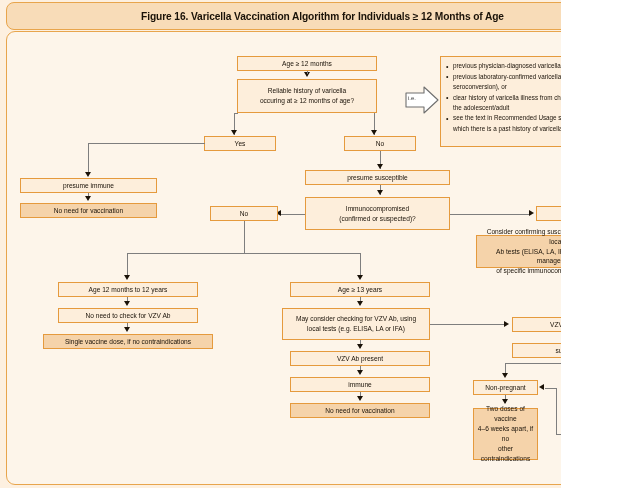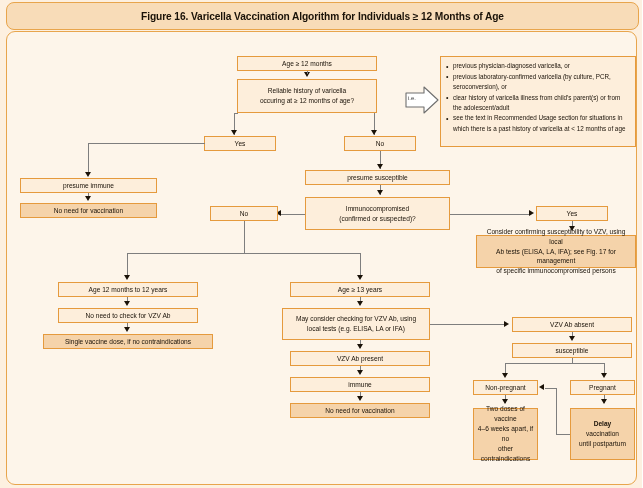--- a/index.html
+++ b/index.html
@@ -1,17 +1,17 @@
 <!DOCTYPE html>
 <html><head>
 <meta charset="utf-8">
 <style>
   html,body{margin:0;padding:0;background:#ffffff;}
   body{font-family:"Liberation Sans", sans-serif;}
-  #root{position:relative;width:642px;height:488px;background:#fdf0e0;overflow:hidden;}
+  #root{position:relative;width:561px;height:488px;background:#fdf0e0;overflow:hidden;}
 
   
   .title-bar{
     position:absolute;left:6px;top:2px;width:631px;height:26px;
     background:#f8dcb8;border:1px solid #e8a54c;border-radius:8px;
     display:flex;align-items:center;justify-content:center;
   }
   .title-bar .t{
     font-size:10.2px;font-weight:bold;color:#1a1208;letter-spacing:-0.1px;
     white-space:nowrap;

